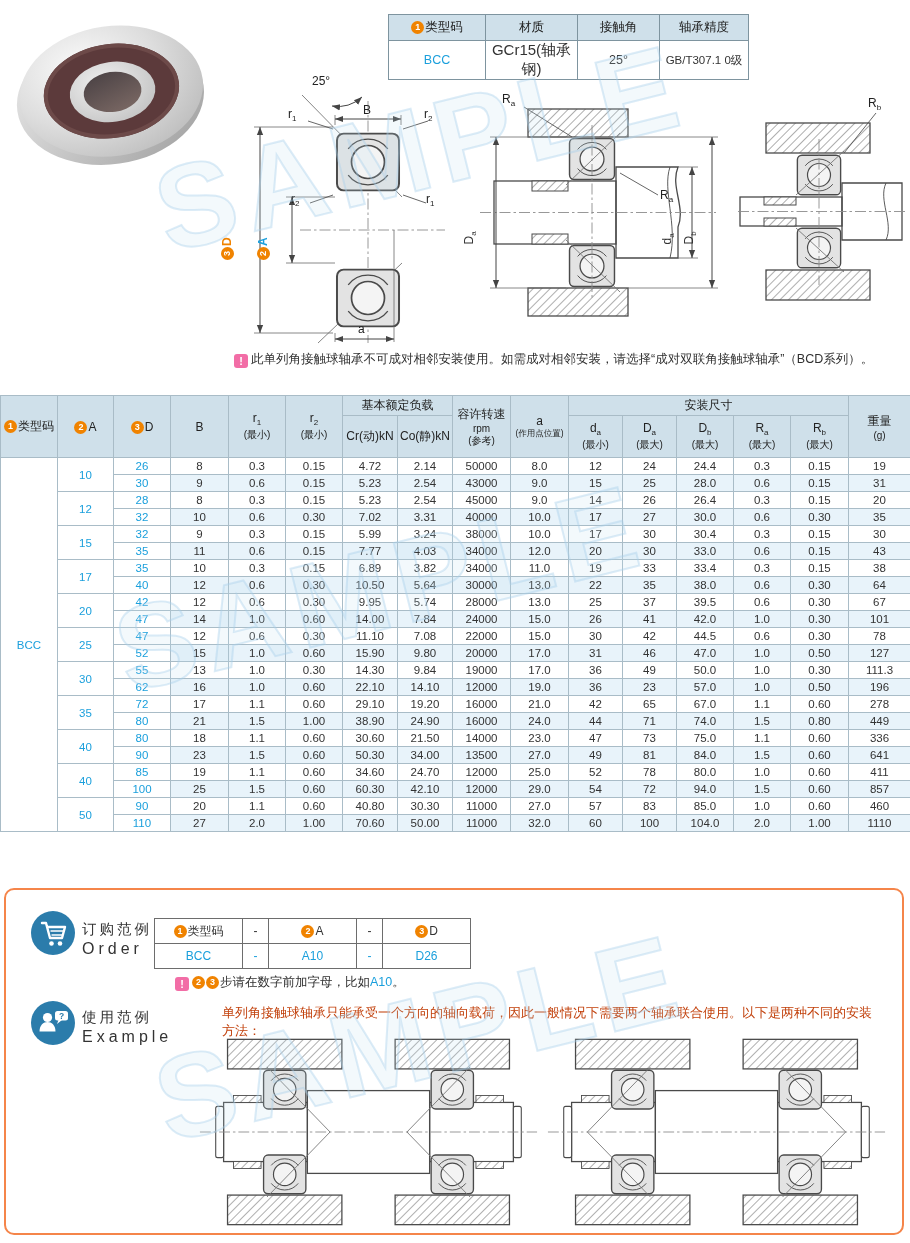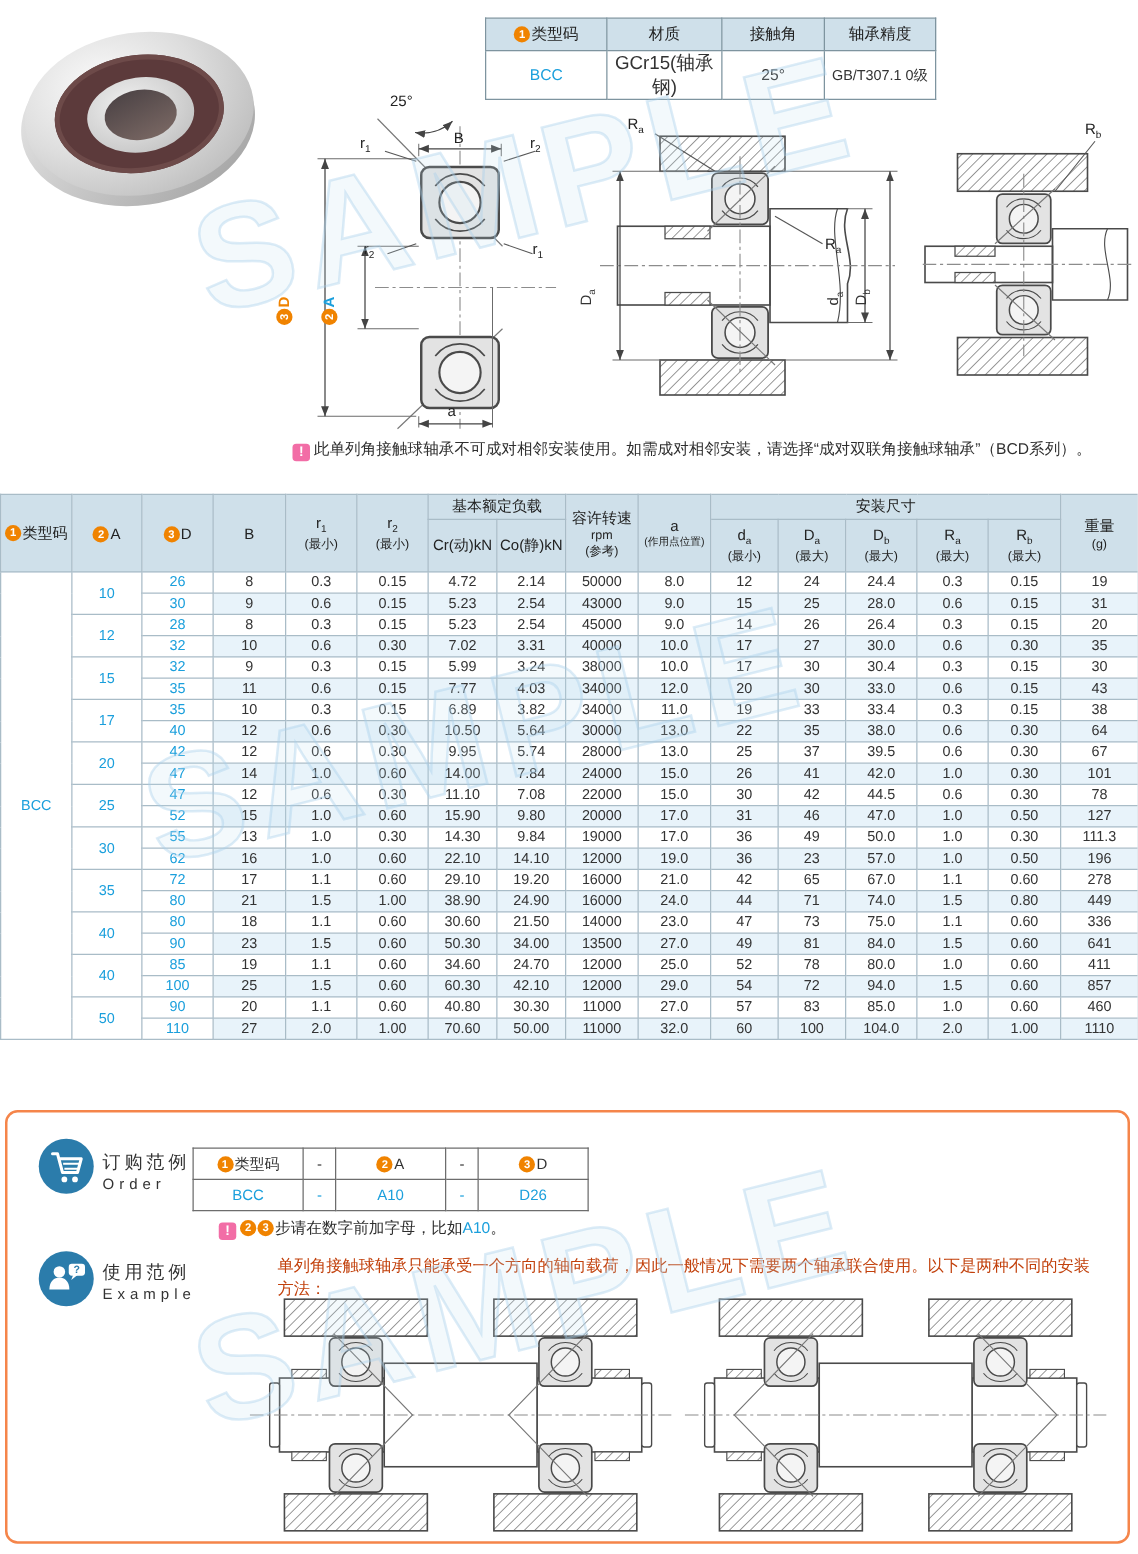--- a/index.html
+++ b/index.html
@@ -65,21 +65,21 @@
   .main-table thead .small { font-size:10px; }
   .main-table thead .tiny  { font-size:8.5px; }
   .main-table tbody td { height:17px; font-size:11.5px; background:#fff; }
   .main-table tbody tr.group-start td { border-top-color:#64808d; }
   .main-table td.type-col, .main-table td.a-col, .main-table td.d-col { color:#1a9fdc; }
   .main-table tbody tr.stripe td.num { background:#e8f3fa; }
   
   .bottom-box { position:absolute; left:4px; top:888px; width:900px; height:347px; border:2px solid #f5854a; border-radius:10px; background:#fff; }
   .bottom-box .icon { position:absolute; left:24px; }
   .sec-title-cn { position:absolute; left:76px; font-size:14.5px; letter-spacing:3px; color:#333; }
-  .sec-title-en { position:absolute; left:76px; font-size:12px; letter-spacing:4px; color:#333; }
+  .sec-title-en { position:absolute; left:76px; font-size:16px; letter-spacing:4px; color:#333; }
   .order-table { position:absolute; left:148px; top:28px; border-collapse:collapse; table-layout:fixed; }
   .order-table th, .order-table td { border:1px solid #6d6d6d; text-align:center; font-weight:normal; font-size:12px; height:25px; padding:0; background:#fff; }
   .order-note { position:absolute; left:148px; top:84px; font-size:12.5px; color:#2f2f2f;padding-left:21px; }
   .example-desc { position:absolute; left:216px; top:114px; width:660px; font-size:13px; color:#c2410c; }
   .udiag { position:absolute; top:146px; }
 </style>
 </head>
 <body>
 
 <svg width="0" height="0" style="position:absolute" aria-hidden="true">

